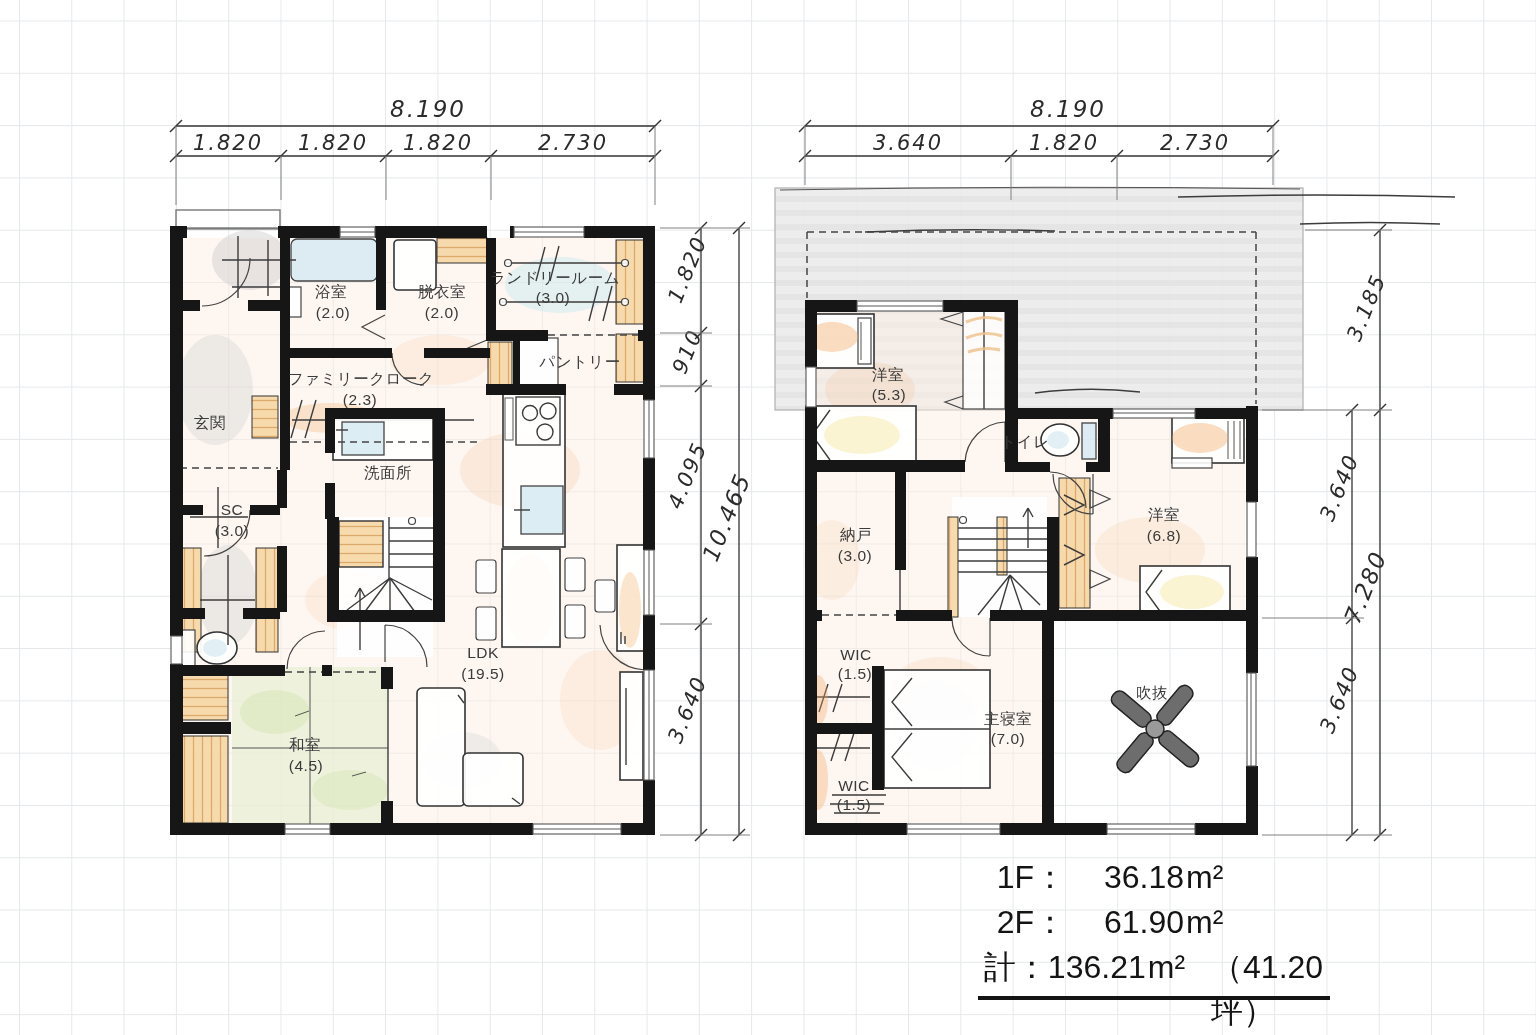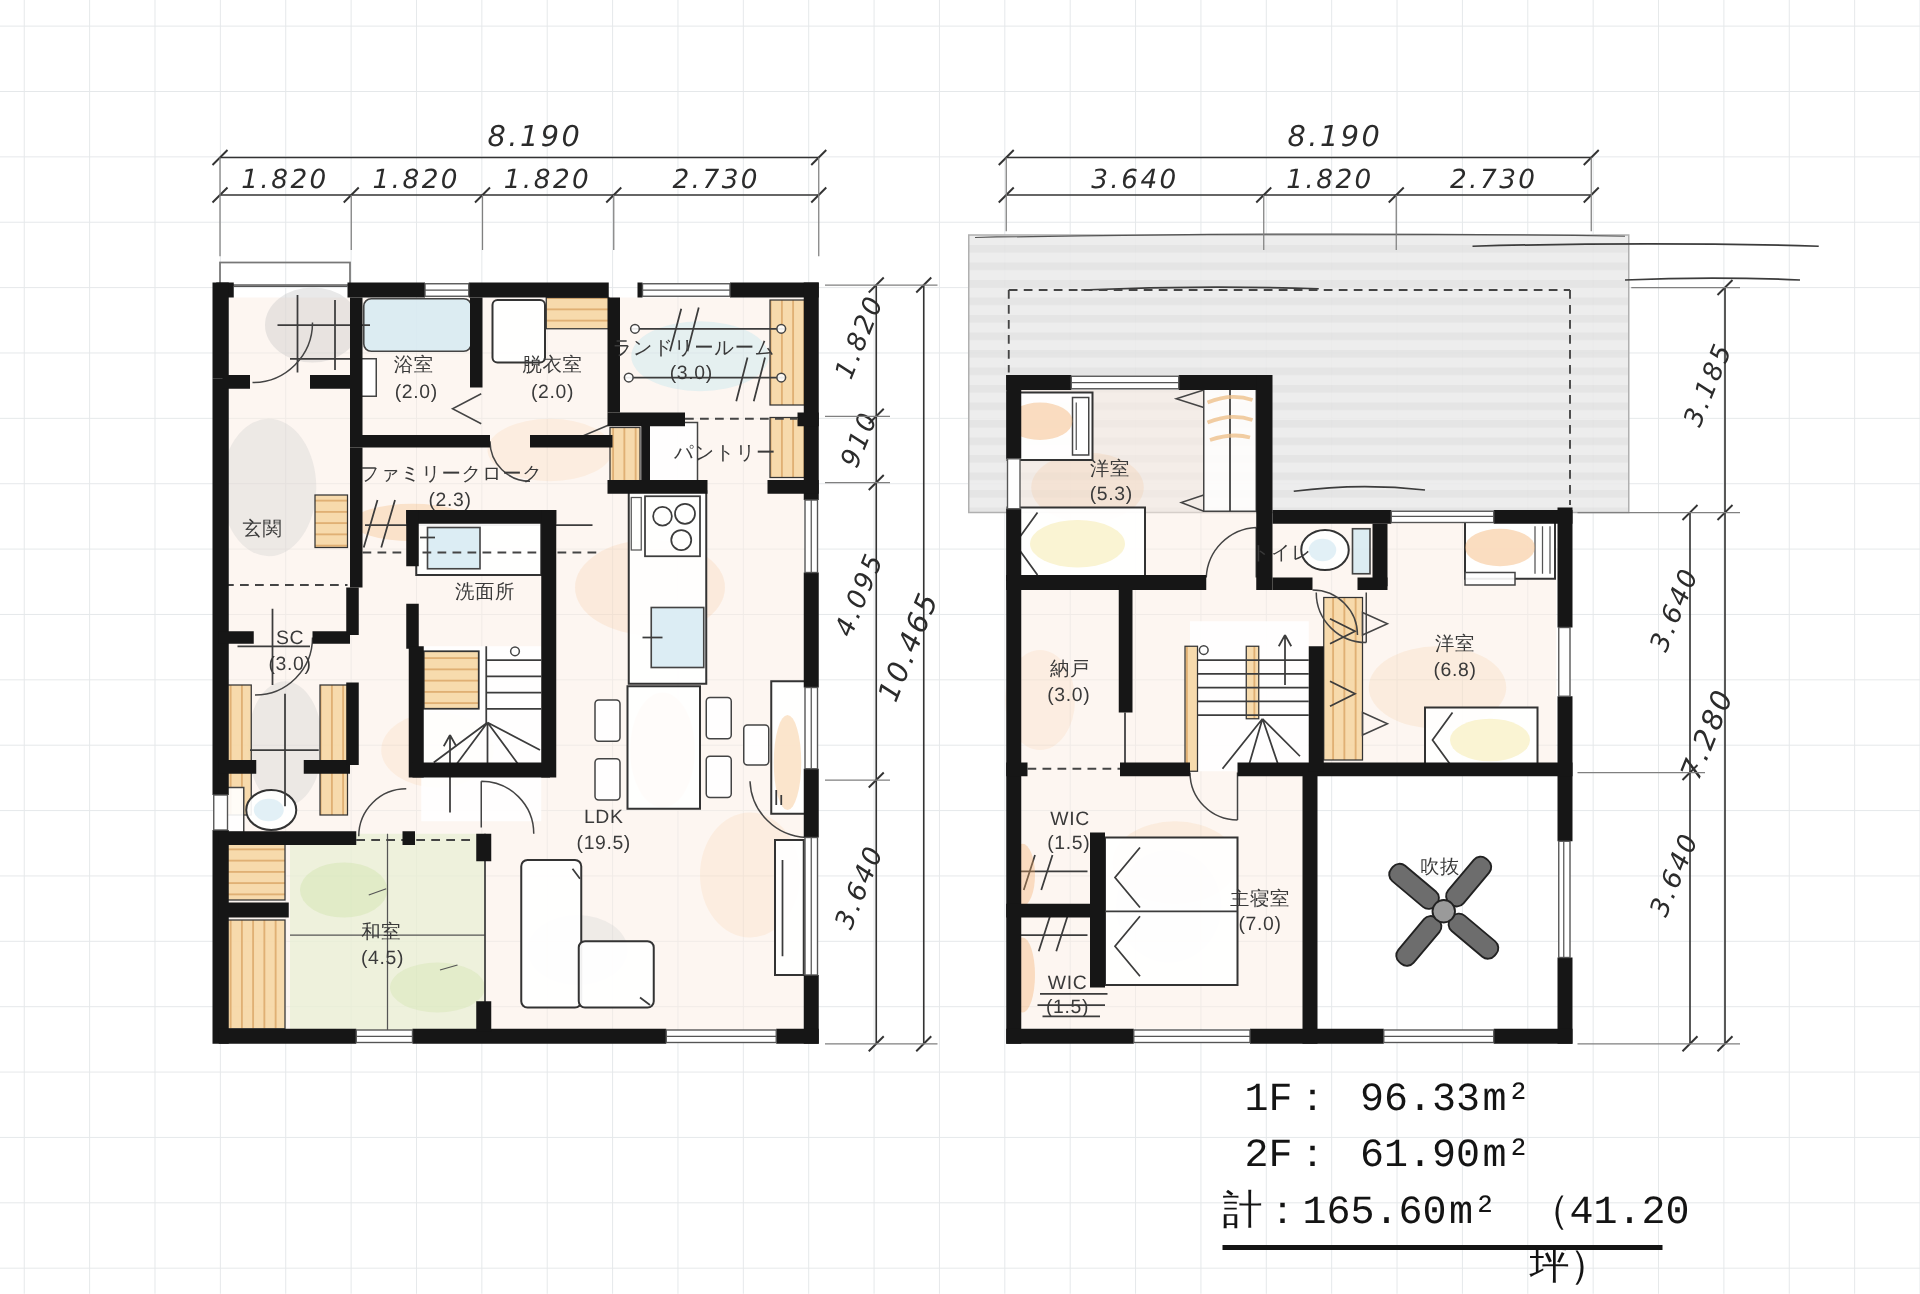--- a/index.html
+++ b/index.html
@@ -18,21 +18,21 @@
   .win{fill:#fff;stroke:#555;stroke-width:1.1;}
   .arc{stroke:#444;stroke-width:1.2;fill:none;}
   .dash{stroke:#444;stroke-width:1.5;stroke-dasharray:7 5;fill:none;}
   .dim{stroke:#333;stroke-width:1.3;fill:none;}
   .ext{stroke:#808080;stroke-width:1;fill:none;}
   .lbl{font-family:"Liberation Sans","DejaVu Sans",sans-serif;font-size:15.5px;font-weight:500;
        fill:#3a3a3a;text-anchor:middle;letter-spacing:.5px;}
   .hand{font-family:"DejaVu Sans",sans-serif;font-style:italic;fill:#2b2b2b;text-anchor:middle;letter-spacing:2px;}
   .h23{font-size:23px;} .h21{font-size:21px;}
   #summary{position:absolute;left:978px;top:856px;
-    font-family:Liberation Mono, monospace;color:#141414;font-size:32px;}
+    font-family:Liberation Sans, sans-serif;color:#141414;font-size:32px;}
   #summary .srow{display:flex;align-items:baseline;height:45px;}
   #summary .sl{display:inline-block;width:56px;text-align:right;}
   #summary .sv{display:inline-block;width:118px;text-align:right;}
   #summary .su{margin-left:2px;}
   #summary .sx{margin-left:26px;}
   #summary .total{border-bottom:4px solid #141414;padding-bottom:5px;width:352px;}
 </style>
 </head>
 <body>
 
@@ -500,29 +500,29 @@
   <text x="1346" y="490" transform="rotate(-68 1346 490)" class="hand h21">3.640</text>
   <text x="1346" y="702" transform="rotate(-68 1346 702)" class="hand h21">3.640</text>
   <path d="M1305,230 H1392 M1262,410 H1392 M1262,618 H1364 M1262,835 H1392" class="ext"></path>
 </g>
 </svg>
 
 <div id="summary">
   <div class="srow">
     <span class="sl">1F</span>
       <span>：</span>
-      <span class="sv">96.33</span>
+      <span class="sv">36.18</span>
       <span class="su">m²</span>
   </div>
   <div class="srow">
     <span class="sl">2F</span>
       <span>：</span>
       <span class="sv">61.90</span>
       <span class="su">m²</span>
   </div>
   <div class="srow total">
     <span class="sl">計</span>
       <span>：</span>
-      <span class="sv">165.60</span>
+      <span class="sv">136.21</span>
       <span class="su">m²</span>
       <span class="sx">（41.20坪）</span>
   </div>
 </div>
 
 </body></html>

